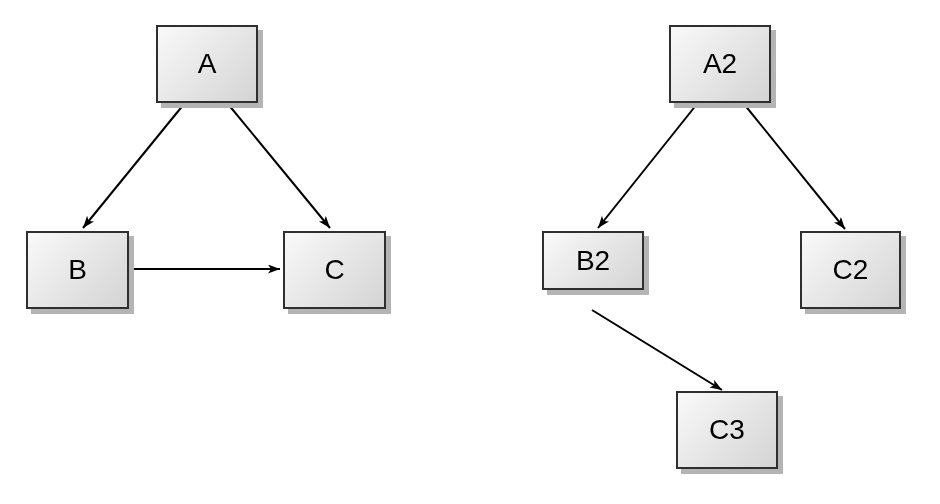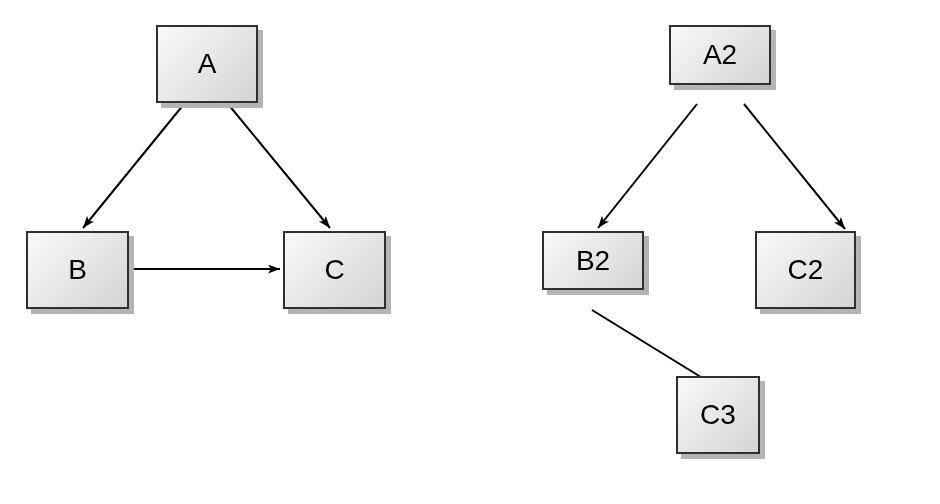--- a/index.html
+++ b/index.html
@@ -77,27 +77,27 @@
     </div>
     <div class="node" style="left:26px;  top:231px; width:103px; height:78px">
       <span class="node-label">B</span>
     </div>
     <div class="node" style="left:283px; top:231px; width:103px; height:78px">
       <span class="node-label">C</span>
     </div>
   </div>
 
   <div>
-    <div class="node" style="left:669px; top:25px;  width:102px; height:60px">
+    <div class="node" style="left:669px; top:25px;  width:102px; height:78px">
       <span class="node-label">A2</span>
     </div>
     <div class="node" style="left:542px; top:231px; width:102px; height:59px">
       <span class="node-label">B2</span>
     </div>
-    <div class="node" style="left:755px; top:231px; width:101px; height:78px">
+    <div class="node" style="left:800px; top:231px; width:101px; height:78px">
       <span class="node-label">C2</span>
     </div>
-    <div class="node" style="left:676px; top:376px; width:84px; height:78px">
+    <div class="node" style="left:676px; top:391px; width:102px; height:78px">
       <span class="node-label">C3</span>
     </div>
   </div>
 
 </div>
 
 </body></html>

